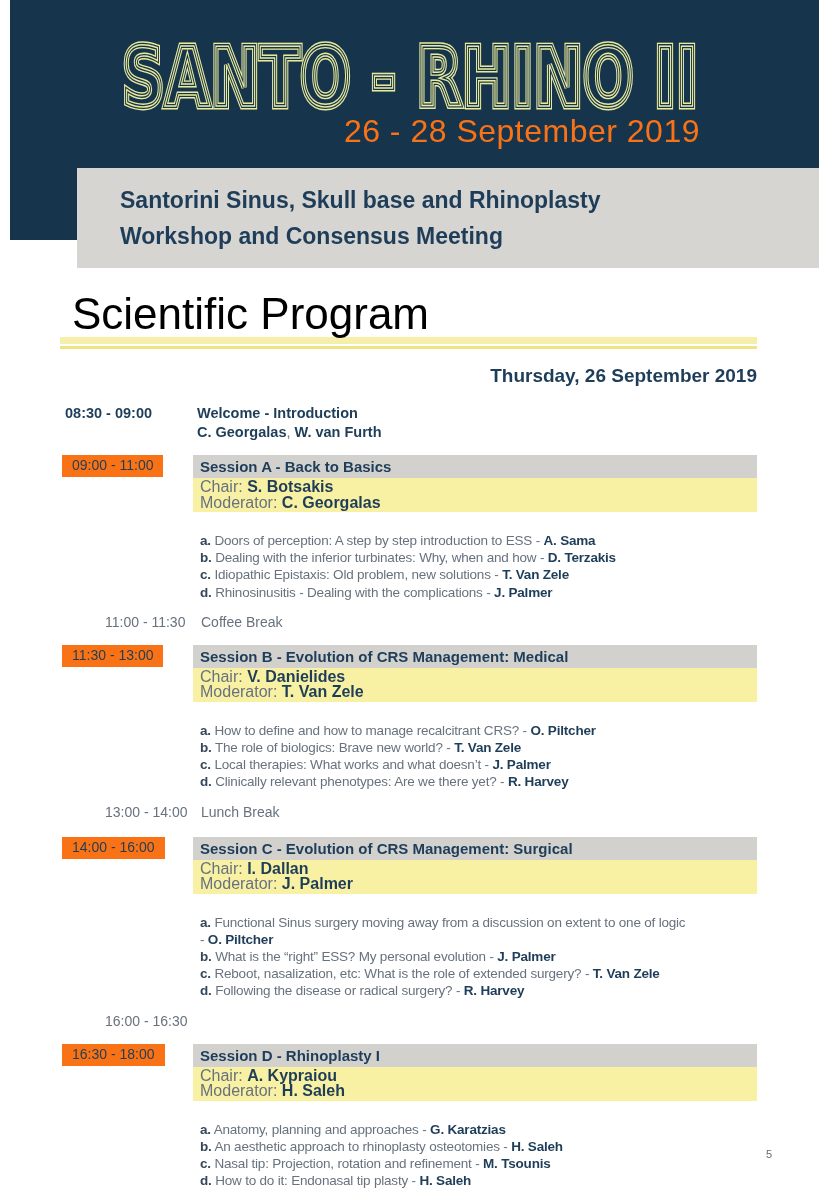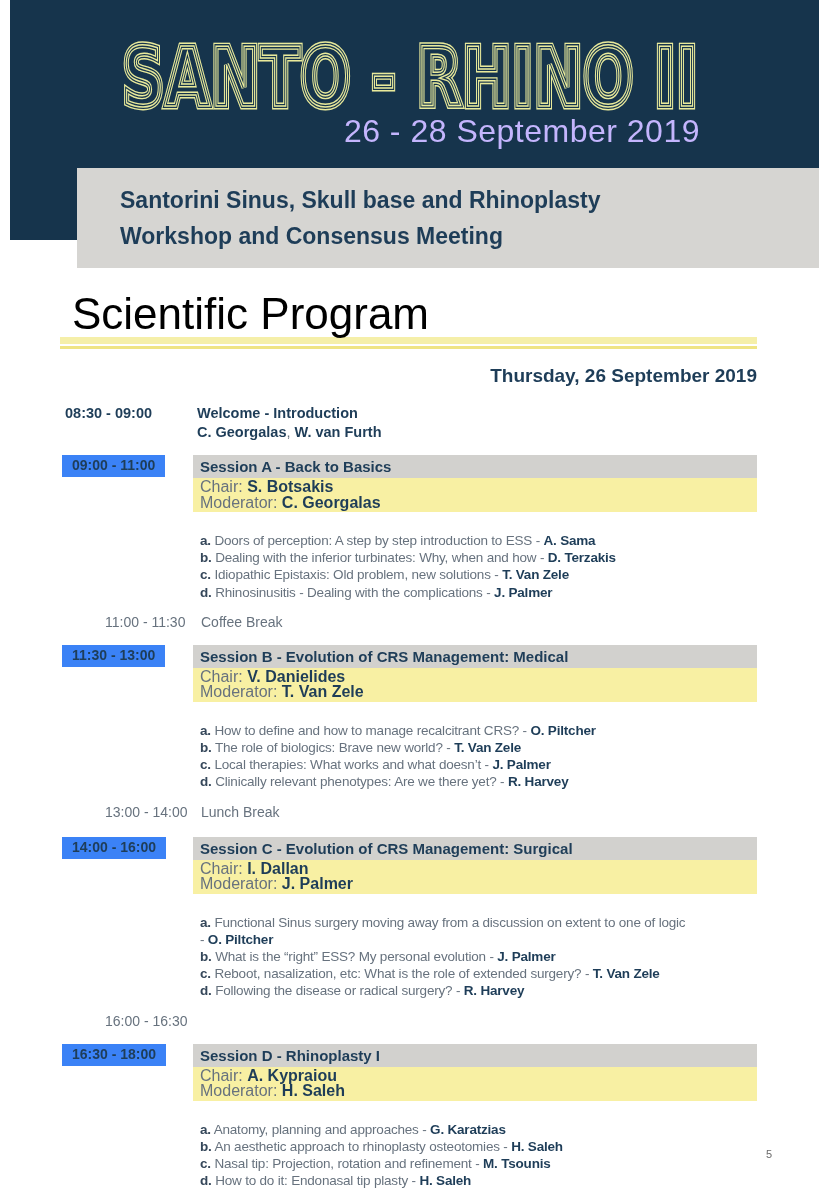--- a/index.html
+++ b/index.html
@@ -7,21 +7,21 @@
         font-family:"Liberation Sans",sans-serif;color:#1e3d58;}
 
   
   .navy{position:absolute;left:10px;top:0;width:809px;height:240px;background:#16344c;}
   .logo-wrap{position:absolute;left:100px;top:28px;width:600px;height:94px;}
   .logo-text{font-family:"DejaVu Sans",sans-serif;font-weight:bold;font-size:82px;
              fill:none;text-anchor:middle;}
   .stroke-outer{stroke:#e9ea9b;stroke-width:7px;}
   .stroke-mid{stroke:#16344c;stroke-width:4.2px;}
   .stroke-inner{stroke:#e9ea9b;stroke-width:1.5px;}
-  .dates{position:absolute;top:113px;right:119px;font-size:32px;color:#c4b5fd;
+  .dates{position:absolute;top:113px;right:119px;font-size:32px;color:#f97316;
          letter-spacing:0.5px;white-space:nowrap;}
 
   
   .banner{position:absolute;left:77px;top:168px;width:742px;height:100px;background:#d6d5d2;
           box-sizing:border-box;padding:14px 0 0 43px;}
   .banner-line{font-size:23px;font-weight:bold;color:#1e3d58;line-height:36px;white-space:nowrap;}
 
   
   .content{position:absolute;left:60px;top:283px;width:697px;}
   .prog-title{position:relative;z-index:1;font-size:44px;font-weight:normal;line-height:37px;
@@ -33,21 +33,21 @@
   .row{display:flex;align-items:flex-start;}
   .tcol{width:133px;flex:none;box-sizing:border-box;}
   .ccol{flex:1;min-width:0;}
 
   .mt-lg{margin-top:17px;}
   .mt-md{margin-top:14px;}
   .mt-sm{margin-top:12px;}
   .mt-c{margin-top:16px;}
 
   .time-bold{font-size:14.5px;font-weight:bold;color:#1e3d58;padding-left:5px;line-height:18.5px;white-space:nowrap;}
-  .time-chip{display:inline-block;margin-left:2px;background:#3b82f6;font-size:14px;font-weight:bold;
+  .time-chip{display:inline-block;margin-left:2px;background:#f97316;font-size:14px;font-weight:normal;
              color:#1e3d58;padding:2px 10px 3px 10px;line-height:17px;white-space:nowrap;}
   .time-plain{font-size:14px;color:#67727e;padding-left:5px;line-height:18px;white-space:nowrap;margin-left:40px;}
 
   .welcome-line{font-size:14.5px;font-weight:bold;color:#1e3d58;line-height:18.5px;padding-left:4px;}
   .sep{font-weight:normal;color:#67727e;}
 
   .session-bar{background:#d2d1ce;color:#1e3d58;font-weight:bold;font-size:15px;
                line-height:17px;padding:3px 8px 3px 7px;}
   .chairs{background:#f8f0a3;padding:1px 8px 2px 7px;}
   .chair-line{font-size:16px;color:#67727e;line-height:15.5px;}

